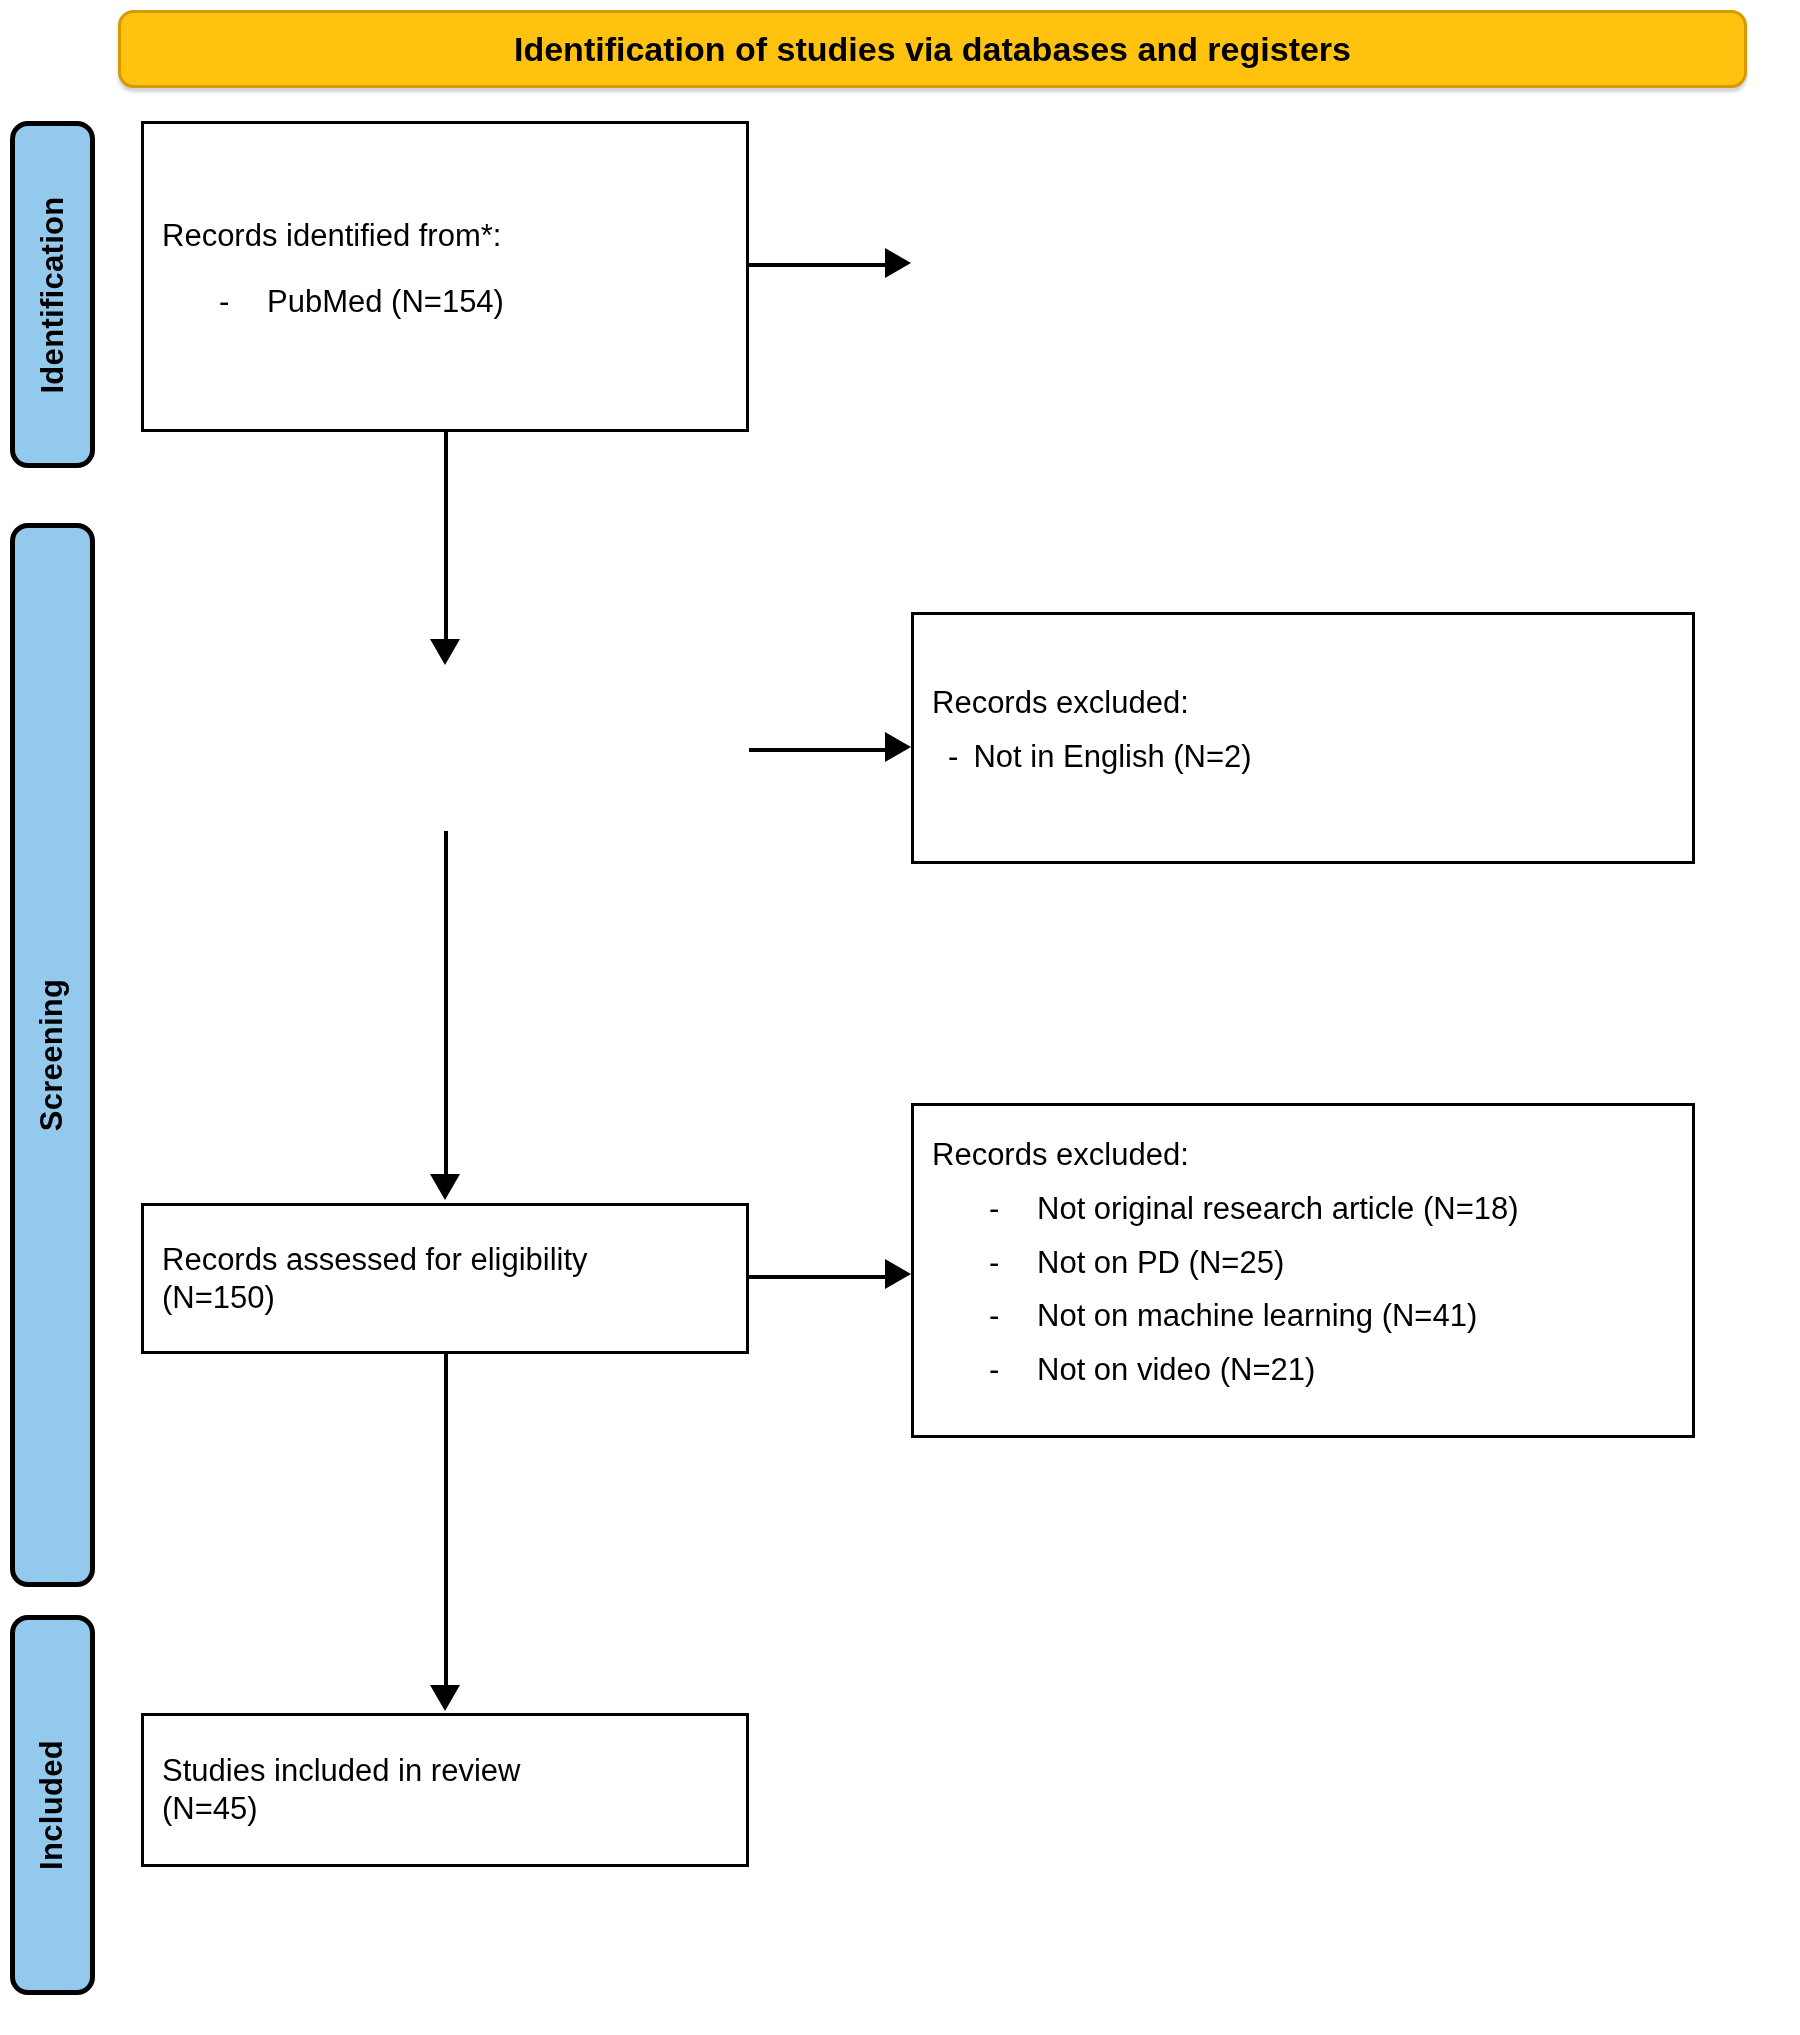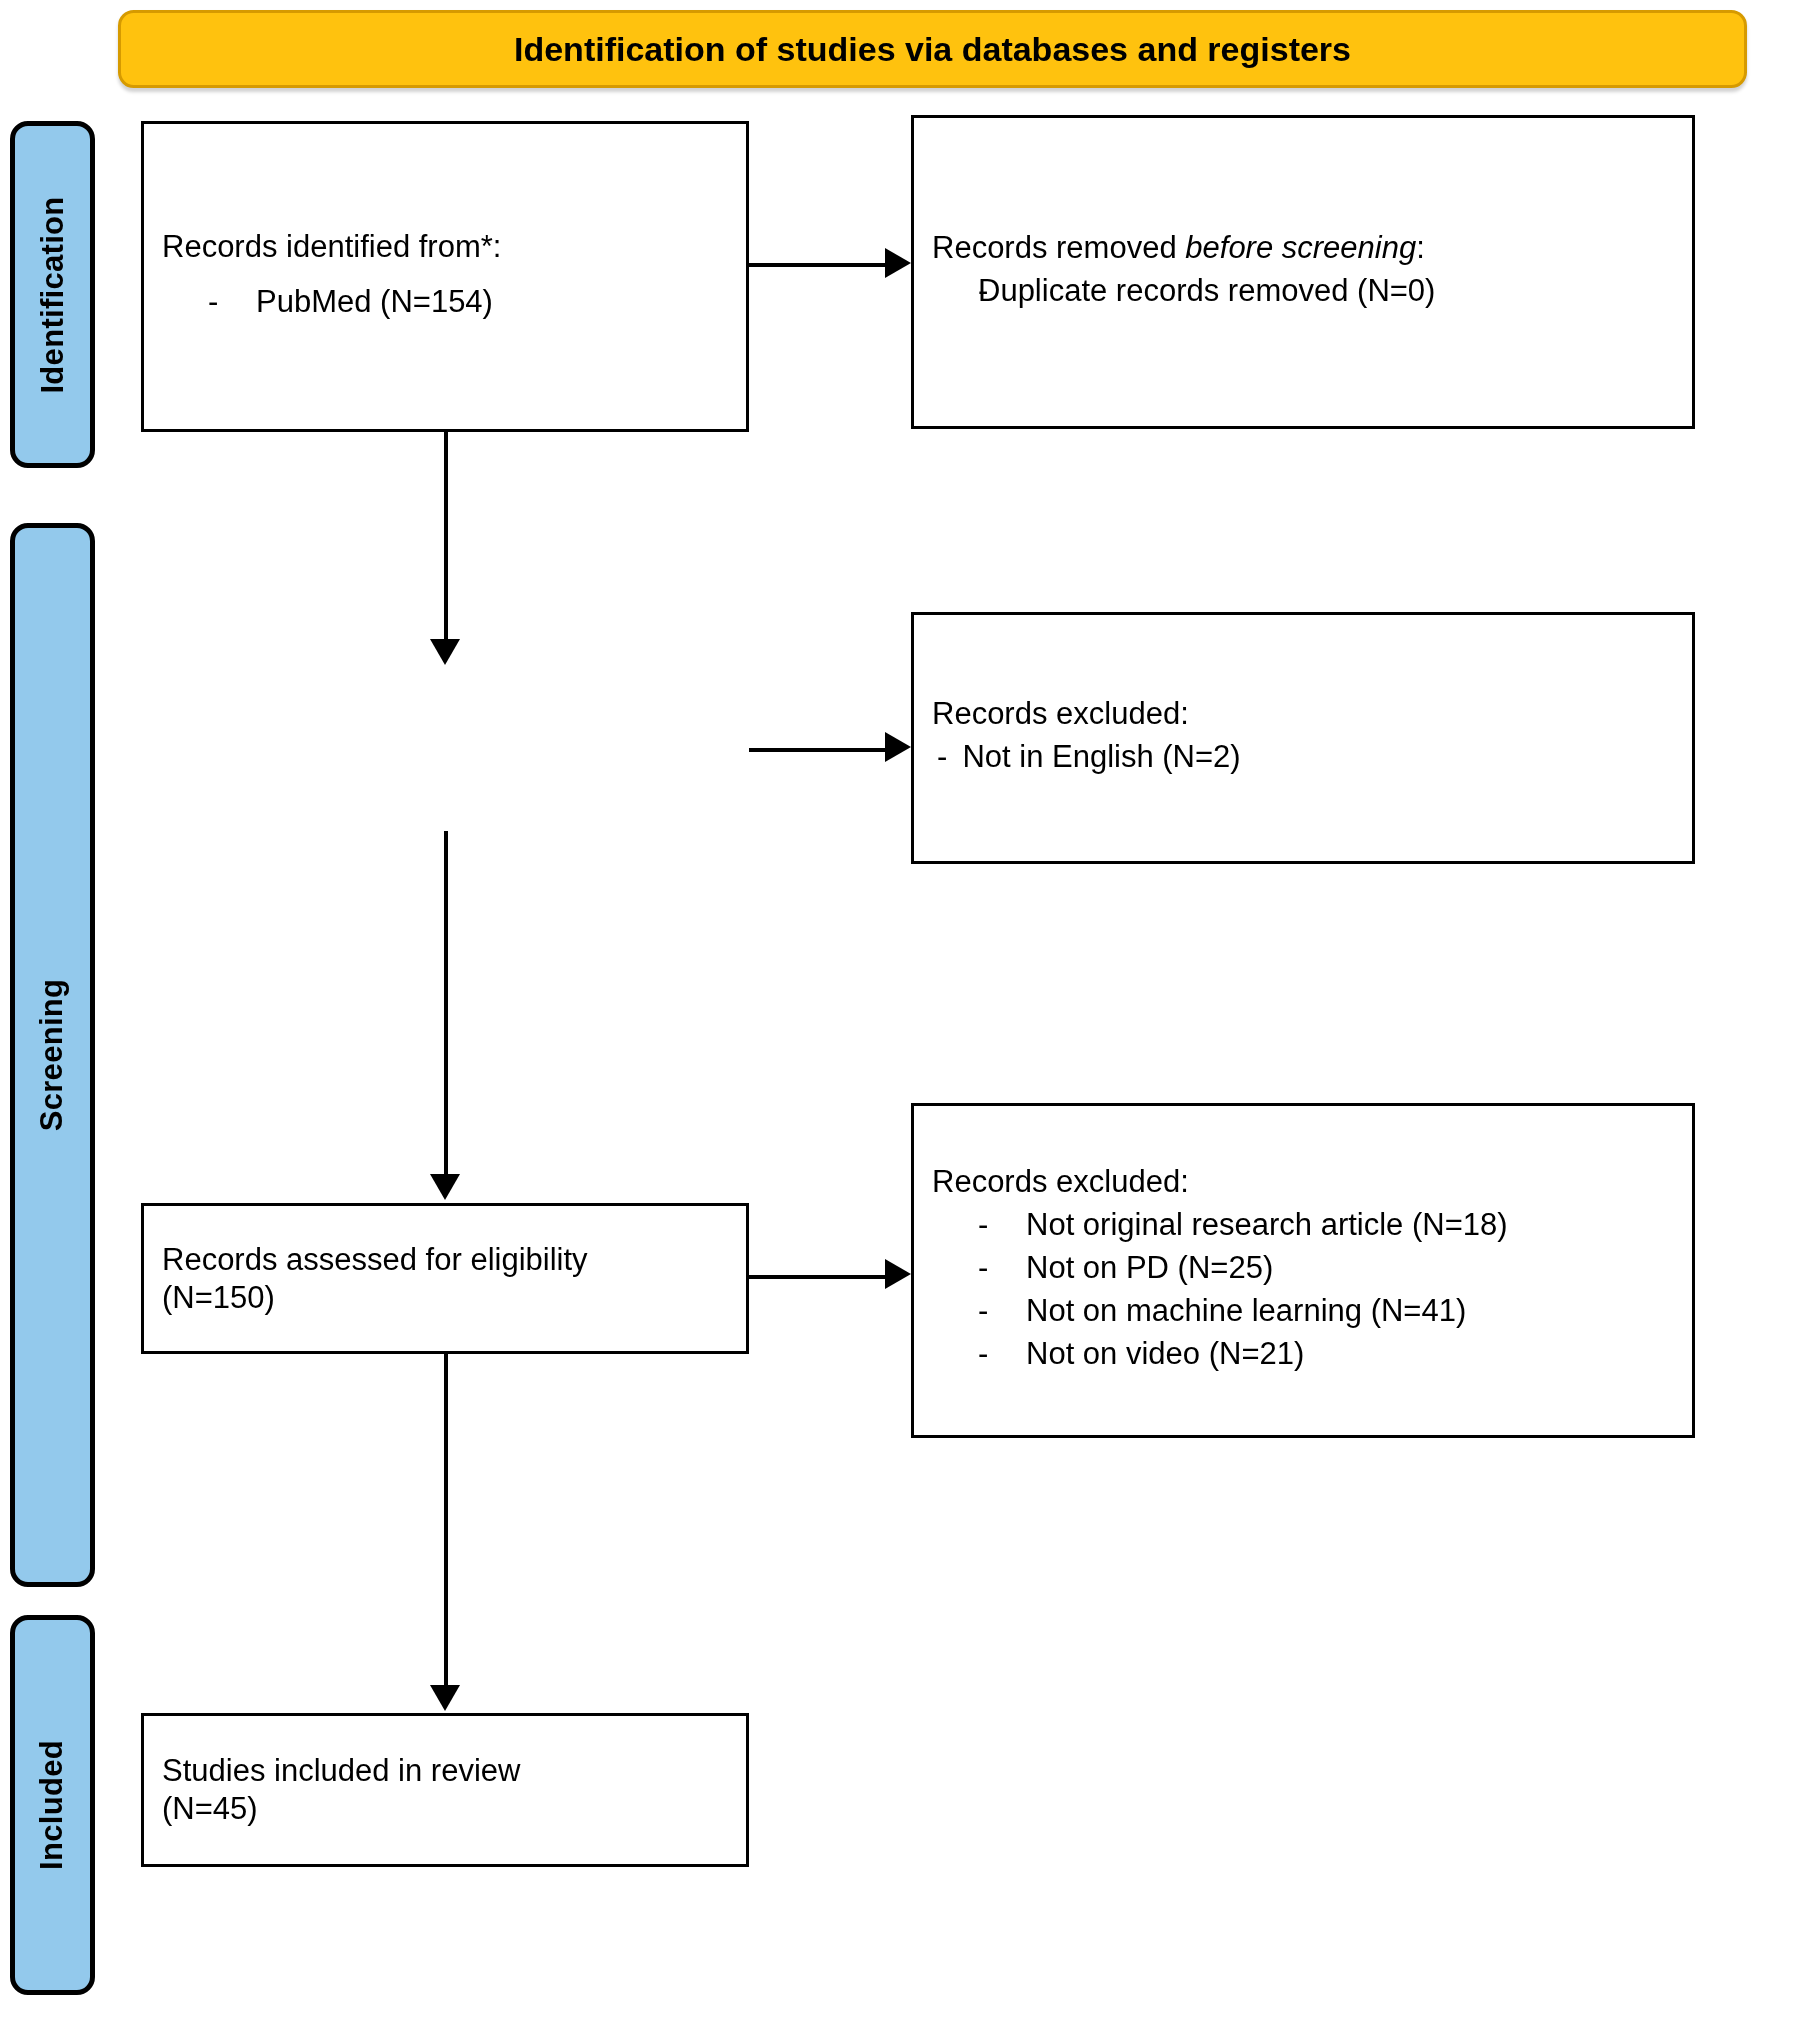--- a/index.html
+++ b/index.html
@@ -91,21 +91,21 @@
     list-style: none;
     margin: 0;
     padding: 0;
   }
   ul.bullets li {
     font-size: 31px;
     line-height: 1.22;
     color: #000000;
     position: relative;
     padding-left: 89px;
-    margin: 5px;
+    margin: 16px;
   }
   ul.bullets li::before {
     content: "-";
     position: absolute;
     left: 41px;
     top: 0;
   }
   ul.bullets.tight li {
     padding-left: 25.4px;
   }
@@ -185,26 +185,20 @@
     <span class="stage-label">Included</span>
   </div>
 
   <div class="flow-box" id="box-identified">
     <div class="flow-text">Records identified from*:</div>
     <ul class="bullets">
       <li>PubMed (N=154)</li>
     </ul>
   </div>
 
-  <div class="flow-box" id="box-removed">
-    <div class="flow-text"><span>Records removed </span><span class="it">before screening</span><span>:</span></div>
-    <ul class="bullets">
-      <li style="padding-left:41px;">Duplicate records removed (N=0)</li>
-    </ul>
-  </div>
 
 
   <div class="flow-box" id="box-excluded-1">
     <div class="flow-text">Records excluded:</div>
     <ul class="bullets tight">
       <li>Not in English (N=2)</li>
     </ul>
   </div>
 
   <div class="flow-box" id="box-eligibility">

